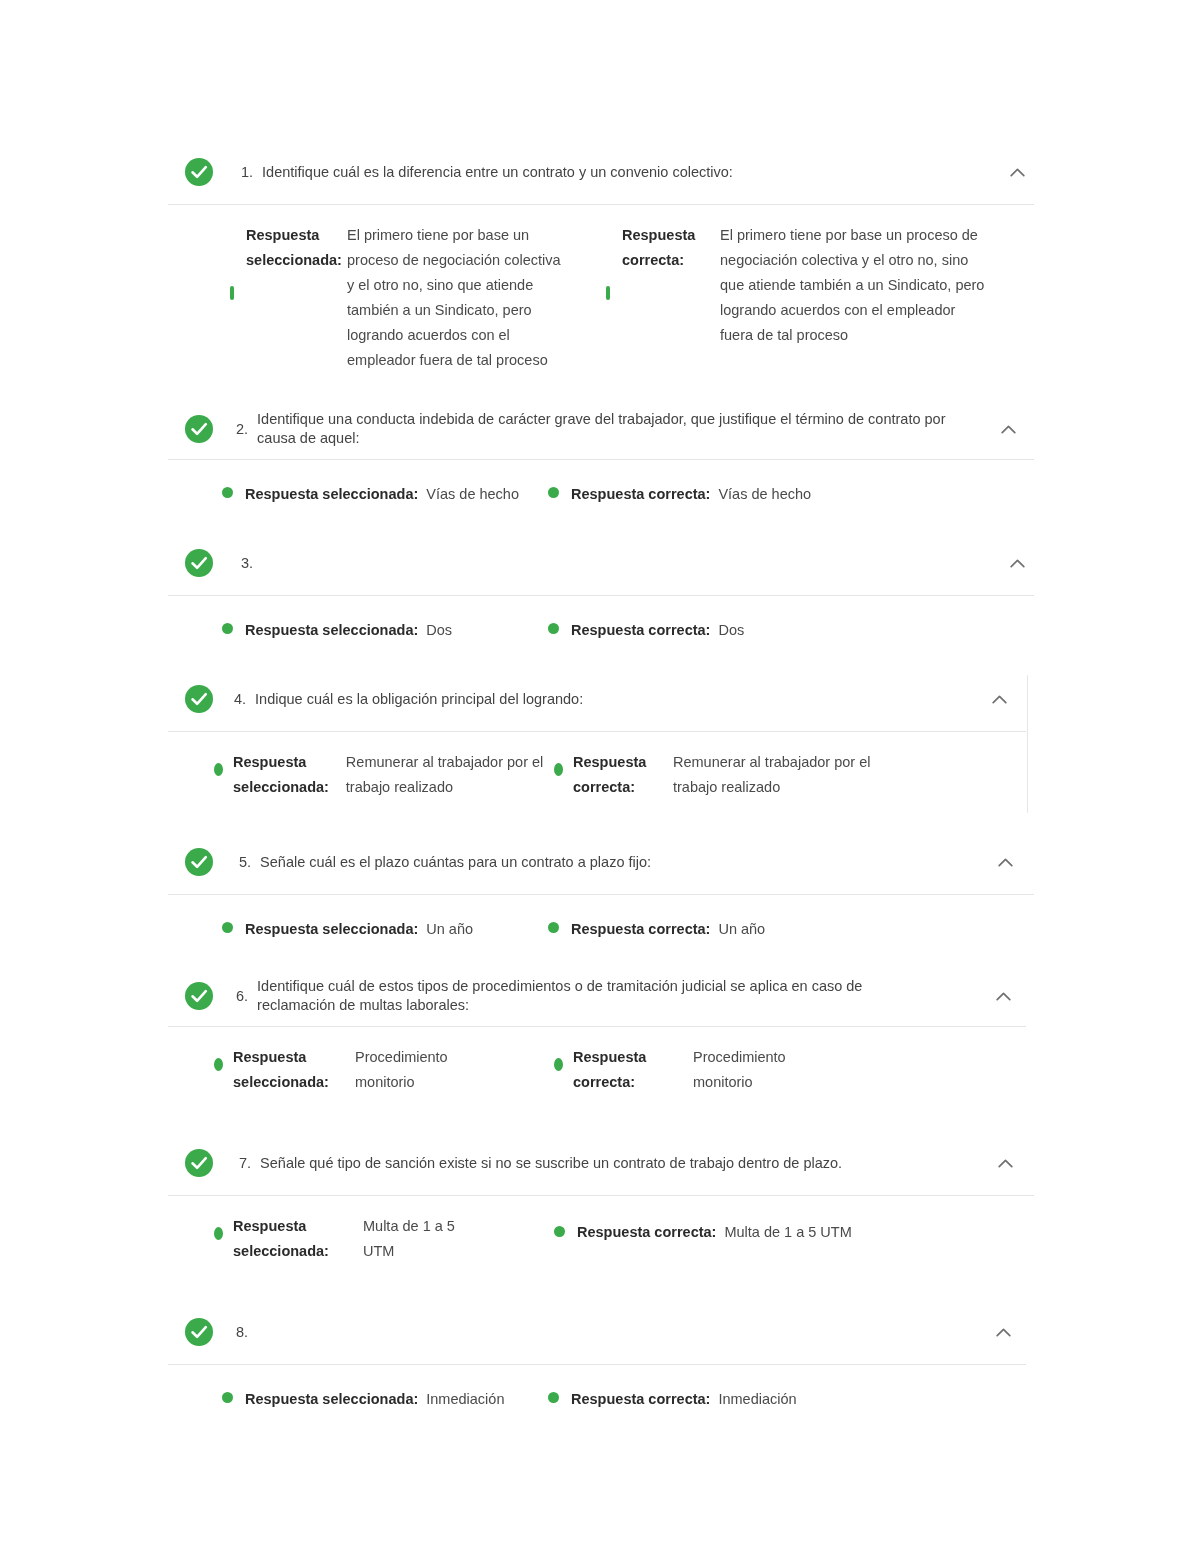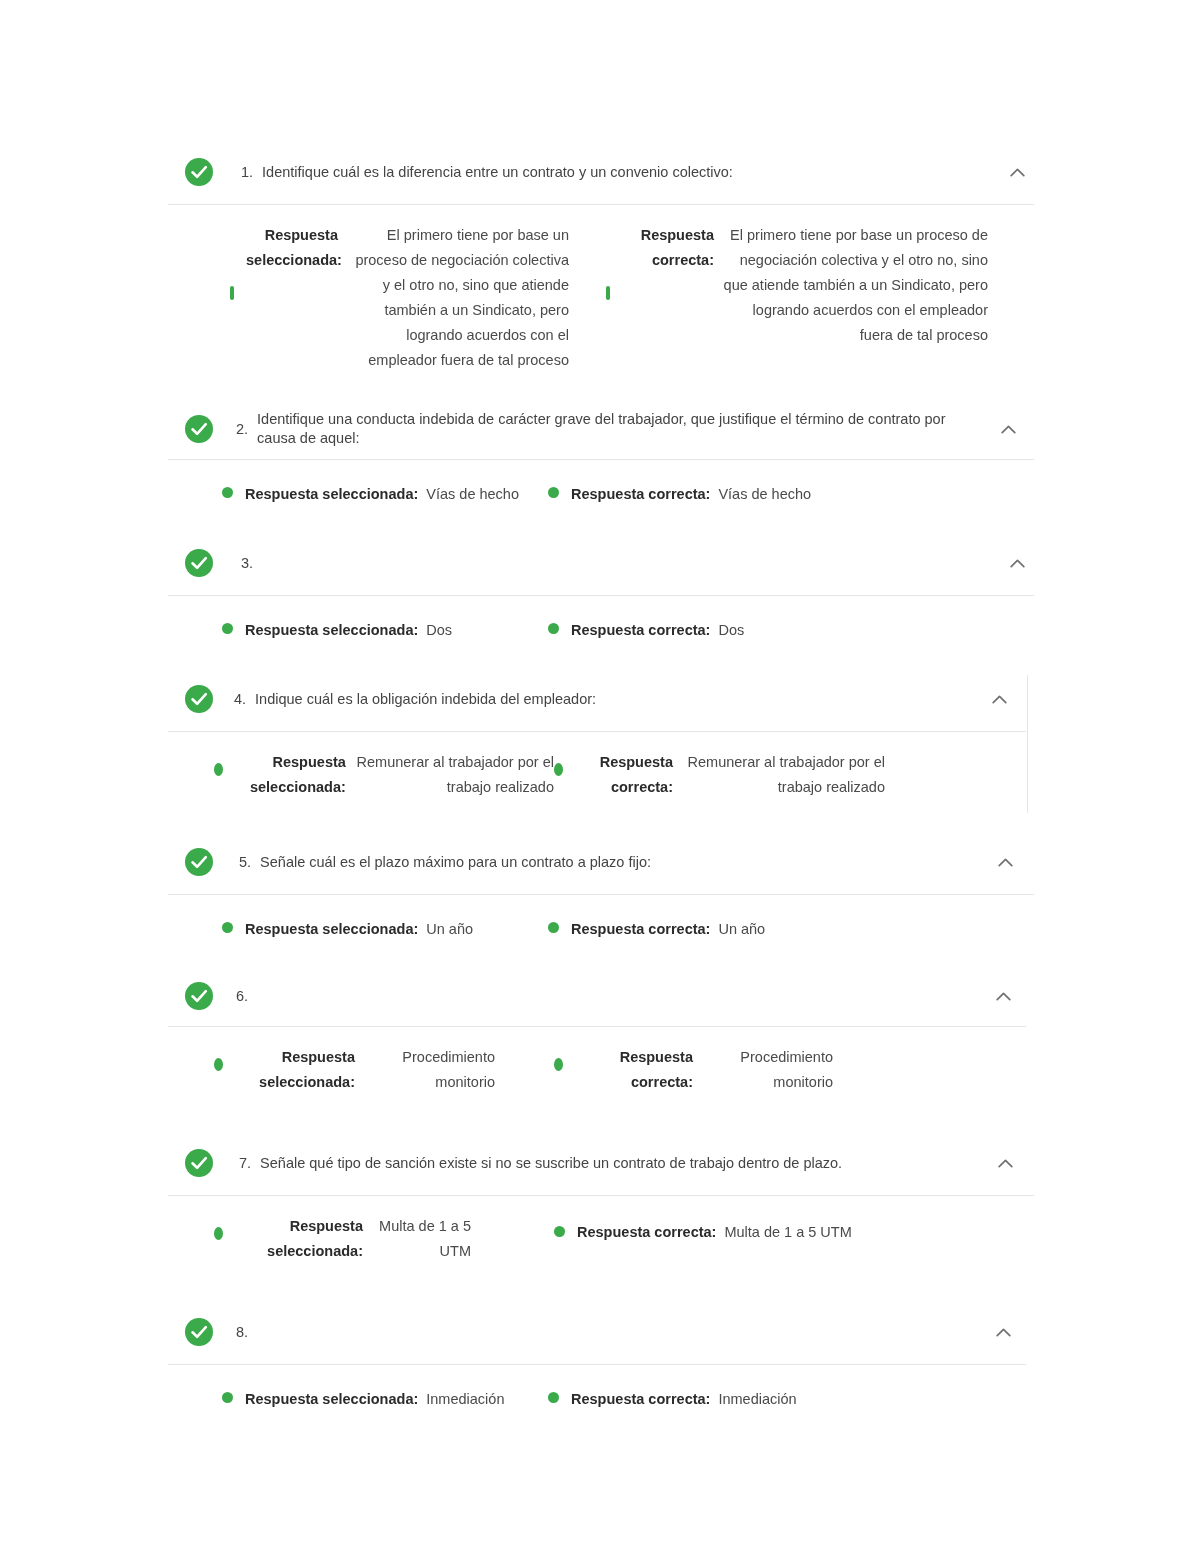--- a/index.html
+++ b/index.html
@@ -79,21 +79,20 @@
   .divider {
     height: 1px;
     background: #e6e6e6;
     width: 866px;
   }
 
   
   .answers {
     display: flex;
     align-items: flex-start;
-    text-align: right;
   }
   .answers.tall   { padding: 22px 0 26px 0; }
   .answers.medium { padding: 18px 0 22px 0; }
   .answers.short  { padding: 16px 0 20px 0; }
 
   .ans-col {
     display: flex;
     align-items: flex-start;
   }
 
@@ -259,21 +258,21 @@
     <div class="right-rule" style="right:6px;top:8px;height:138px;"></div>
     <div class="q-header">
       <span class="check-icon">
         <svg width="30" height="30" viewBox="0 0 30 30">
           <circle cx="15" cy="15" r="14" fill="#3aaa4a"></circle>
           <path d="M8.5 15.3 L13.1 19.8 L21.8 10.2" stroke="#ffffff" stroke-width="2.6" fill="none" stroke-linecap="round" stroke-linejoin="round"></path>
         </svg>
       </span>
       <span class="q-text" style="padding-left:20px;">
         <span class="q-num">4.</span>
-        <span class="q-body">Indique cuál es la obligación indebida del empleador:</span>
+        <span class="q-body">Indique cuál es la obligación principal del logrando:</span>
       </span>
       <span class="chevron" style="margin-right:22px;">
         <svg width="15" height="9" viewBox="0 0 15 9">
           <path d="M1.2 7.6 L7.5 1.4 L13.8 7.6" stroke="#707070" stroke-width="1.7" fill="none" stroke-linecap="round" stroke-linejoin="round"></path>
         </svg>
       </span>
     </div>
     <div class="divider" style="width:858px;"></div>
 
     <div class="answers medium" style="padding-top:18px;padding-bottom:30px;">
@@ -299,21 +298,21 @@
   <div class="q-block">
     <div class="q-header">
       <span class="check-icon">
         <svg width="30" height="30" viewBox="0 0 30 30">
           <circle cx="15" cy="15" r="14" fill="#3aaa4a"></circle>
           <path d="M8.5 15.3 L13.1 19.8 L21.8 10.2" stroke="#ffffff" stroke-width="2.6" fill="none" stroke-linecap="round" stroke-linejoin="round"></path>
         </svg>
       </span>
       <span class="q-text" style="padding-left:25px;">
         <span class="q-num">5.</span>
-        <span class="q-body">Señale cuál es el plazo máximo para un contrato a plazo fijo:</span>
+        <span class="q-body">Señale cuál es el plazo cuántas para un contrato a plazo fijo:</span>
       </span>
       <span class="chevron" style="margin-right:16px;">
         <svg width="15" height="9" viewBox="0 0 15 9">
           <path d="M1.2 7.6 L7.5 1.4 L13.8 7.6" stroke="#707070" stroke-width="1.7" fill="none" stroke-linecap="round" stroke-linejoin="round"></path>
         </svg>
       </span>
     </div>
     <div class="divider"></div>
 
     <div class="answers short inline" style="padding-top:22px;padding-bottom:24px;">
@@ -333,20 +332,21 @@
   <div class="q-block">
     <div class="q-header" style="min-height:52px;">
       <span class="check-icon">
         <svg width="30" height="30" viewBox="0 0 30 30">
           <circle cx="15" cy="15" r="14" fill="#3aaa4a"></circle>
           <path d="M8.5 15.3 L13.1 19.8 L21.8 10.2" stroke="#ffffff" stroke-width="2.6" fill="none" stroke-linecap="round" stroke-linejoin="round"></path>
         </svg>
       </span>
       <span class="q-text" style="padding-left:22px;">
         <span class="q-num two-line">6.</span>
+        <span class="q-body" style="display:block;max-width:672px;line-height:19px;">Identifique cuál de estos tipos de procedimientos o de tramitación judicial se aplica en caso de reclamación de multas laborales:</span>
       </span>
       <span class="chevron" style="margin-right:18px;">
         <svg width="15" height="9" viewBox="0 0 15 9">
           <path d="M1.2 7.6 L7.5 1.4 L13.8 7.6" stroke="#707070" stroke-width="1.7" fill="none" stroke-linecap="round" stroke-linejoin="round"></path>
         </svg>
       </span>
     </div>
     <div class="divider" style="width:858px;"></div>
 
     <div class="answers medium" style="padding-top:18px;padding-bottom:36px;">

